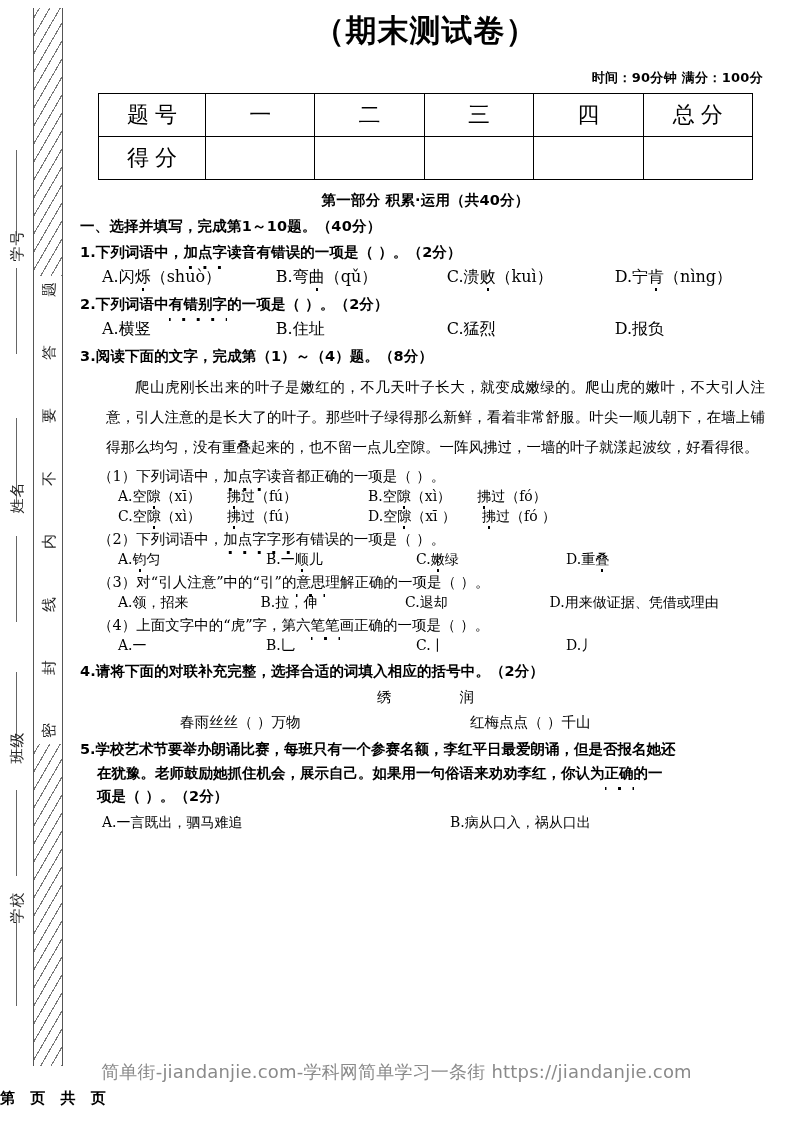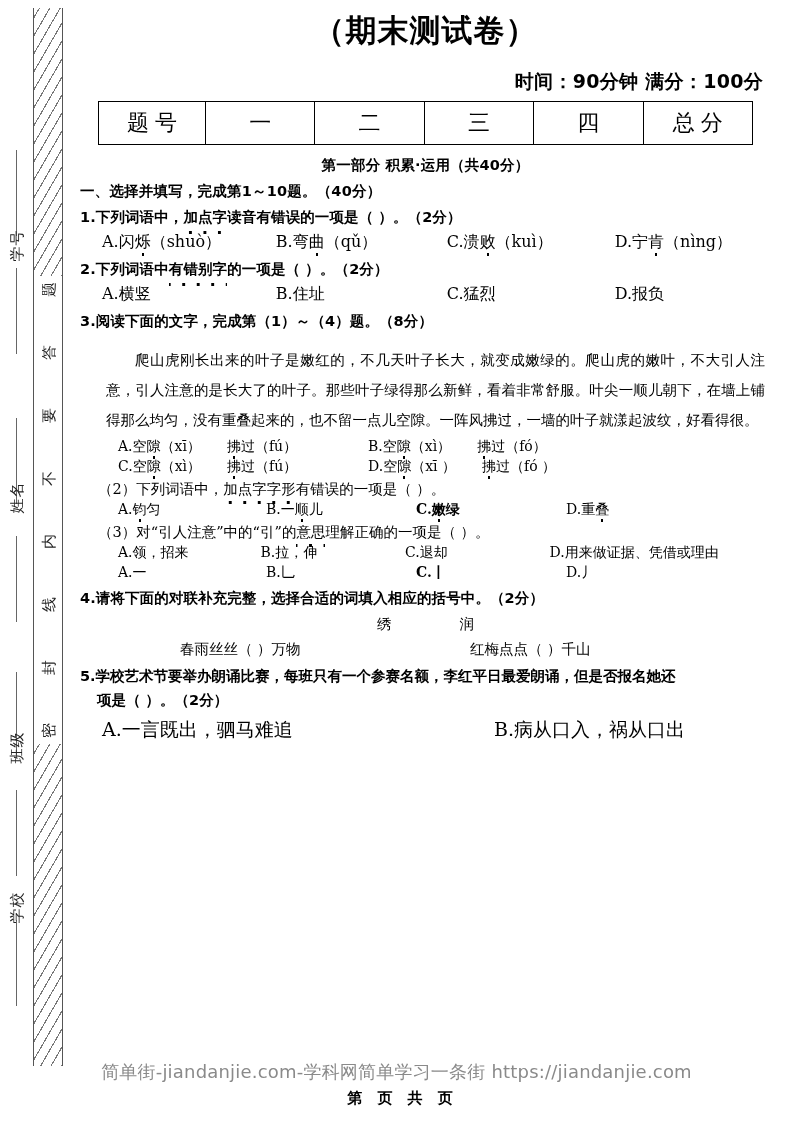--- a/index.html
+++ b/index.html
@@ -118,21 +118,21 @@
   .title-sub {
     text-align: center;
     font-size: 31px;
     font-weight: bold;
     letter-spacing: 1px;
     margin-top: 12px;
     line-height: 1.2;
   }
   .meta-line {
     text-align: right;
-    font-size: 19px;
+    font-size: 13px;
     font-weight: bold;
     margin-top: 20px;
     margin-right: 8px;
     letter-spacing: 0.3px;
   }
 
   
   table.score-table {
     width: 655px;
     margin: 6px auto 0 auto;
@@ -187,21 +187,21 @@
   .opt-b { width: 175px; }
   .opt-c { width: 172px; }
   .opt-d { width: 160px; }
 
   
   .passage {
     font-size: 14.5px;
     line-height: 2.05;
     text-align: justify;
     text-justify: inter-ideograph;
-    margin-top: 14px;
+    margin-top: 6px;
     padding: 0 6px 0 26px;
     font-family: "DejaVu Serif", "Liberation Serif", serif;
   }
   .passage .first { padding-left: 2em; display: inline; }
 
   .sub-q {
     font-size: 14.5px;
     margin-top: 4px;
     padding-left: 18px;
     font-family: "DejaVu Serif", "Liberation Serif", serif;
@@ -213,21 +213,21 @@
     margin-top: 2px;
     padding-left: 38px;
     font-family: "DejaVu Serif", "Liberation Serif", serif;
   }
   .sub-opts .pair-a { width: 250px; }
   .sub-opts .pair-b { width: 250px; }
   .sub-opts .sub2 { display: inline-block; margin-left: 26px; }
 
   .so4-a { width: 148px; }
   .so4-b { width: 150px; }
-  .so4-c { width: 150px; font-weight: bold; }
+  .so4-c { width: 150px; }
   .so4-d { width: 180px; }
 
   .so3-a { width: 148px; }
   .so3-b { width: 150px; }
   .so3-c { width: 150px; }
   .so3-d { width: 230px; }
 
   
   .dotted {
     position: relative;
@@ -284,43 +284,41 @@
     margin-top: 6px;
     line-height: 1.62;
     text-align: justify;
     text-justify: inter-ideograph;
     padding-right: 4px;
   }
   .q5-body .hang { display: block; padding-left: 17px; }
 
   .q5-opts {
     display: flex;
-    font-size: 19px;
+    font-size: 14px;
     margin-top: 5px;
     padding-left: 22px;
     font-family: "DejaVu Serif", "Liberation Serif", serif;
-    gap: 44px;
   }
   .q5-opts .c1 { width: 348px; }
 
   
   .footer-src {
     position: absolute;
     left: 0; right: 0;
     bottom: 38px;
     text-align: center;
     font-size: 18px;
     color: #8a8a8a;
     letter-spacing: 0.2px;
   }
   .footer-page {
     position: absolute;
-    left: 12px; right: 0;
+    left: 0; right: 0;
     bottom: 14px;
-    text-align: center;
     font-size: 15px;
     font-weight: bold;
     color: #000;
     letter-spacing: 5px;
   }
 </style>
 </head>
 <body>
 
 <div class="seal-margin">
@@ -373,20 +371,28 @@
   <table class="score-table">
     <tbody>
         <tr>
       <td class="head-cell">题号</td>
       <td>一</td>
       <td>二</td>
       <td>三</td>
       <td>四</td>
       <td>总分</td>
     </tr>
+    <tr>
+      <td class="head-cell">得分</td>
+      <td></td>
+      <td></td>
+      <td></td>
+      <td></td>
+      <td></td>
+    </tr>
   </tbody>
     </table>
 
   <div class="part-header">第一部分 积累·运用（共40分）</div>
   <div class="big-q">一、选择并填写，完成第1～10题。（40分）</div>
 
   <div class="q-line"><span>1.</span><span>下列词语中，</span><span class="dotted">加点字</span><span>读音有错误的一项是（        ）。（2分）</span></div>
   <div class="opts">
     <span class="opt-a"><span>A.</span><span>闪</span><span class="dotted-under">烁</span><span>（shuò）</span></span>
     <span class="opt-b"><span>B.</span><span>弯</span><span class="dotted-under">曲</span><span>（qǔ）</span></span>
@@ -399,20 +405,21 @@
     <span class="opt-a"><span>A.</span><span>横竖</span></span>
     <span class="opt-b"><span>B.</span><span>住址</span></span>
     <span class="opt-c"><span>C.</span><span>猛烈</span></span>
     <span class="opt-d"><span>D.</span><span>报负</span></span>
   </div>
 
   <div class="q-line"><span>3.</span><span>阅读下面的文字，完成第（1）～（4）题。（8分）</span></div>
 
   <div class="passage"><span class="first">爬山虎刚长出来的叶子是嫩红的，不几天叶子长大，就变成嫩绿的。爬山虎的嫩叶，不大引人注意，引人注意的是长大了的叶子。那些叶子绿得那么新鲜，看着非常舒服。叶尖一顺儿朝下，在墙上铺得那么均匀，没有重叠起来的，也不留一点儿空隙。一阵风拂过，一墙的叶子就漾起波纹，好看得很。</span></div>
 
+  <div class="sub-q"><span>（1）</span><span>下列词语中，</span><span class="dotted">加点字</span><span>读音都正确的一项是（        ）。</span></div>
   <div class="sub-opts">
     <span class="pair-a"><span>A.</span><span>空</span><span class="dotted-under">隙</span><span>（xī）</span><span class="sub2"><span class="dotted-under">拂</span><span>过（fú）</span></span></span>
     <span class="pair-b"><span>B.</span><span>空</span><span class="dotted-under">隙</span><span>（xì）</span><span class="sub2"><span class="dotted-under">拂</span><span>过（fó）</span></span></span>
   </div>
   <div class="sub-opts">
     <span class="pair-a"><span>C.</span><span>空</span><span class="dotted-under">隙</span><span>（xì）</span><span class="sub2"><span class="dotted-under">拂</span><span>过（fú）</span></span></span>
     <span class="pair-b"><span>D.</span><span>空</span><span class="dotted-under">隙</span><span>（xī ）</span><span class="sub2"><span class="dotted-under">拂</span><span>过（fó ）</span></span></span>
   </div>
 
   <div class="sub-q"><span>（2）</span><span>下列词语中，</span><span class="dotted">加点字字形</span><span>有错误的一项是（        ）。</span></div>
@@ -424,38 +431,39 @@
   </div>
 
   <div class="sub-q"><span>（3）</span><span>对“引人注意”中的“引”的</span><span class="dotted">意思</span><span>理解正确的一项是（        ）。</span></div>
   <div class="sub-opts">
     <span class="so3-a"><span>A.</span><span>领，招来</span></span>
     <span class="so3-b"><span>B.</span><span>拉，伸</span></span>
     <span class="so3-c"><span>C.</span><span>退却</span></span>
     <span class="so3-d"><span>D.</span><span>用来做证据、凭借或理由</span></span>
   </div>
 
+  <div class="sub-q"><span>（4）</span><span>上面文字中的“虎”字，第六</span><span class="dotted">笔笔</span><span>画正确的一项是（        ）。</span></div>
   <div class="sub-opts">
     <span class="so4-a"><span>A.</span><span>一</span></span>
     <span class="so4-b"><span>B.</span><span>乚</span></span>
     <span class="so4-c"><span>C.</span><span>丨</span></span>
     <span class="so4-d"><span>D.</span><span>丿</span></span>
   </div>
 
   <div class="q-line"><span>4.</span><span>请将下面的对联补充完整，选择合适的词填入相应的括号中。（2分）</span></div>
   <div class="couplet-words">
     <span>绣</span>
     <span>润</span>
   </div>
   <div class="couplet-lines">
     <span class="cl-left">春雨丝丝（        ）万物</span>
     <span>红梅点点（        ）千山</span>
   </div>
 
-  <div class="q5-body"><span>5.</span><span>学校艺术节要举办朗诵比赛，每班只有一个参赛名额，李红平日最爱朗诵，但是否报名她还</span><span class="hang">项是（        ）。（2分）</span></div>
+  <div class="q5-body"><span>5.</span><span>学校艺术节要举办朗诵比赛，每班只有一个参赛名额，李红平日最爱朗诵，但是否报名她还</span><span class="hang"><span>在犹豫。老师鼓励她抓住机会，展示自己。如果用一句俗语来劝劝李红，你认为</span><span class="dotted">正确</span><span>的一</span></span><span class="hang">项是（        ）。（2分）</span></div>
   <div class="q5-opts">
     <span class="c1"><span>A.</span><span>一言既出，驷马难追</span></span>
     <span><span>B.</span><span>病从口入，祸从口出</span></span>
   </div>
 
 </div>
 
 <div class="footer-src">简单街-jiandanjie.com-学科网简单学习一条街 https://jiandanjie.com</div>
 <div class="footer-page">第  页  共  页</div>
 

